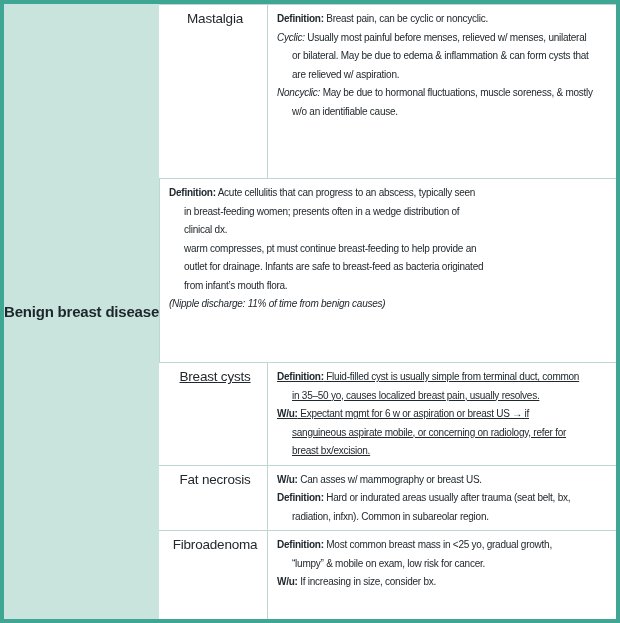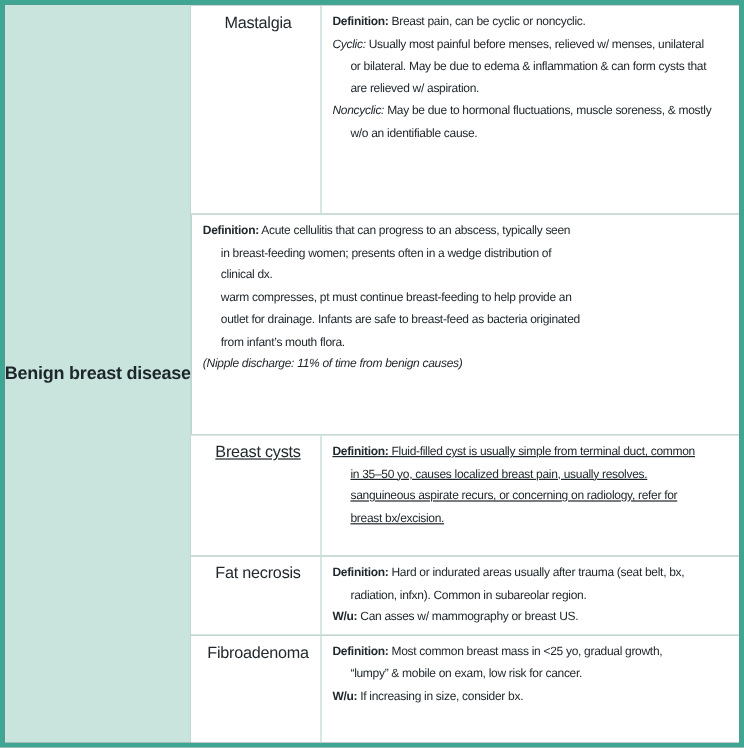--- a/index.html
+++ b/index.html
@@ -120,34 +120,35 @@
           </div>
         </div>
         <div class="row">
           <div class="cell-condition">Breast cysts</div>
           <div class="cell-content">
             <div class="entry bold">
               <div class="line first"><span class="label">Definition:</span> Fluid-filled cyst is usually simple from terminal duct, common</div>
               <div class="line cont">in 35–50 yo, causes localized breast pain, usually resolves.</div>
             </div>
             <div class="entry bold">
-              <div class="line cont">sanguineous aspirate recurs, or concerning on radiology, refer for</div>
+              <div class="line first"><span class="label">W/u:</span> Expectant mgmt for 6 w or aspiration or breast US → if</div>
+              <div class="line cont">sanguineous aspirate mobile, or concerning on radiology, refer for</div>
               <div class="line cont">breast bx/excision.</div>
             </div>
           </div>
         </div>
         <div class="row">
           <div class="cell-condition">Fat necrosis</div>
           <div class="cell-content">
             <div class="entry bold">
+              <div class="line first"><span class="label">W/u:</span> Can asses w/ mammography or breast US.</div>
+            </div>
+            <div class="entry bold">
               <div class="line first"><span class="label">Definition:</span> Hard or indurated areas usually after trauma (seat belt, bx,</div>
               <div class="line cont">radiation, infxn). Common in subareolar region.</div>
-            </div>
-            <div class="entry bold">
-              <div class="line first"><span class="label">W/u:</span> Can asses w/ mammography or breast US.</div>
             </div>
           </div>
         </div>
         <div class="row">
           <div class="cell-condition">Fibroadenoma</div>
           <div class="cell-content">
             <div class="entry bold">
               <div class="line first"><span class="label">Definition:</span> Most common breast mass in &lt;25 yo, gradual growth,</div>
               <div class="line cont">“lumpy” &amp; mobile on exam, low risk for cancer.</div>
             </div>

